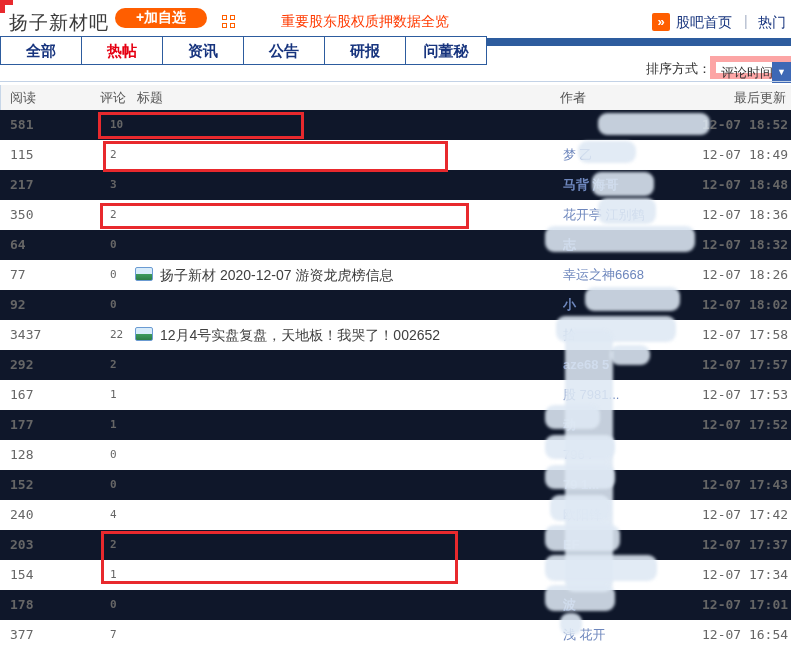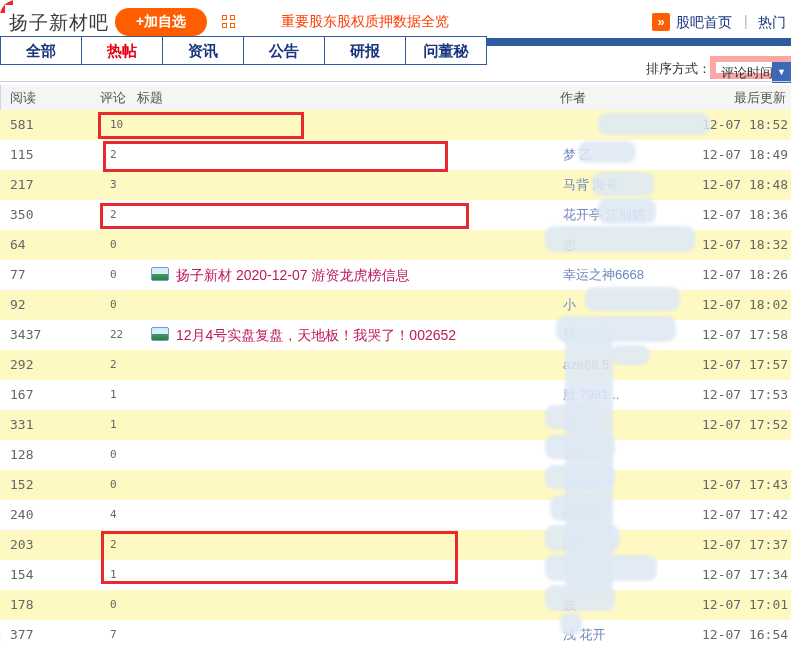--- a/index.html
+++ b/index.html
@@ -1,27 +1,27 @@
 <!DOCTYPE html>
 <html><head>
 <meta charset="utf-8">
 <style>
   html,body{margin:0;padding:0;background:#fff;}
   .page{position:relative;width:791px;height:651px;overflow:hidden;background:#fff;
-        font-family:"Liberation Sans",sans-serif;border-radius:16px;}
+        font-family:"Liberation Sans",sans-serif;}
   a{text-decoration:none;cursor:pointer;}
 
   
   .corner{position:absolute;left:0;top:0;width:13px;height:13px;z-index:9;}
   .corner:before{content:"";position:absolute;left:0;top:0;width:13px;height:5px;background:#e8292d;}
   .corner:after{content:"";position:absolute;left:0;top:0;width:5px;height:13px;background:#e8292d;}
 
   
   .bar-title{position:absolute;left:9px;top:10px;font-size:19px;color:#3c3c3c;letter-spacing:1px;}
-  .btn-add{position:absolute;left:115px;top:8px;width:92px;height:28px;border:none;
+  .btn-add{position:absolute;left:115px;top:8px;width:92px;height:20px;border:none;
            border-radius:14px;background:#ff5e00;color:#fff;font-weight:bold;font-size:14px;
            font-family:"Liberation Sans",sans-serif;cursor:pointer;}
   .grid-icon{position:absolute;left:222px;top:15px;width:13px;height:13px;}
   .grid-icon i{position:absolute;width:5px;height:5px;border:1.5px solid #ff5e00;box-sizing:border-box;}
   .grid-icon i:nth-child(1){left:0;top:0;}.grid-icon i:nth-child(2){right:0;top:0;}
   .grid-icon i:nth-child(3){left:0;bottom:0;}.grid-icon i:nth-child(4){right:0;bottom:0;}
   .pledge-link{position:absolute;left:241px;top:13px;font-size:14px;color:#ff3a00;margin-left:40px;}
   .hdr-chev{position:absolute;left:652px;top:13px;width:18px;height:18px;background:#ff5e00;
             color:#fff;font-weight:bold;font-size:13px;line-height:18px;text-align:center;border-radius:2px;}
   .home-link{position:absolute;left:676px;top:14px;font-size:14px;color:#17347e;}
@@ -50,25 +50,25 @@
   
   .thead{position:absolute;left:0;top:85px;width:791px;height:25px;background:#f5f5f5;
          font-size:13px;color:#555;line-height:25px;}
   .thead span{position:absolute;top:0;}
   .th-reads{left:10px;} .th-comments{left:100px;} .th-title{left:137px;}
   .th-author{left:560px;} .th-time{left:702px;width:84px;text-align:right;}
 
   .tbody{position:absolute;left:0;top:110px;width:791px;}
   .tbl-left-border{position:absolute;left:0;top:85px;width:1px;height:563px;background:#c7d6e8;}
   .row{position:relative;width:791px;height:30px;line-height:30px;background:#fff;}
-  .row.alt{background:#fef9c3;}
+  .row.alt{background:#0f172a;font-weight:bold;}
   .row span{position:absolute;top:0;}
   .c-reads{left:10px;font-family:"DejaVu Sans Mono",monospace;font-size:13px;color:#666;}
   .c-comments{left:110px;font-family:"DejaVu Sans Mono",monospace;font-size:11px;color:#666;text-align:center;}
-  .c-title{left:151px;width:418px;font-size:14px;color:#be185d;white-space:nowrap;overflow:hidden;}
+  .c-title{left:135px;width:418px;font-size:14px;color:#404040;white-space:nowrap;overflow:hidden;}
   .pic-icon{display:inline-block;position:relative !important;width:16px;height:12px;margin-right:7px;
             border:1px solid #6b9bd2;border-radius:2px;vertical-align:-1px;
             background:linear-gradient(180deg,#d9ecfa 0%,#d9ecfa 46%,#3f9e5f 46%,#2e7d46 100%);}
   .c-author{left:563px;width:138px;font-size:13px;color:#6e87bd;white-space:nowrap;overflow:hidden;}
   .c-time{left:702px;font-family:"DejaVu Sans Mono",monospace;font-size:13px;color:#666;}
 
   
   .red-box{position:absolute;border:3px solid #e8292d;box-sizing:border-box;z-index:6;pointer-events:none;}
   .smudge{position:absolute;background:rgba(222,232,244,0.88);border-radius:9px;z-index:4;
           filter:blur(1.5px);pointer-events:none;}
@@ -183,21 +183,21 @@
       <span class="c-time">12-07 17:57</span>
     </div>
       <div class="row">
       <span class="c-reads">167</span>
       <span class="c-comments">1</span>
       <span class="c-title"></span>
       <span class="c-author">股 7981...</span>
       <span class="c-time">12-07 17:53</span>
     </div>
       <div class="row alt">
-      <span class="c-reads">331</span>
+      <span class="c-reads">177</span>
       <span class="c-comments">1</span>
       <span class="c-title"></span>
       <span class="c-author"> 动</span>
       <span class="c-time">12-07 17:52</span>
     </div>
       <div class="row">
       <span class="c-reads">128</span>
       <span class="c-comments">0</span>
       <span class="c-title"></span>
       <span class="c-author"> 796 .</span>

